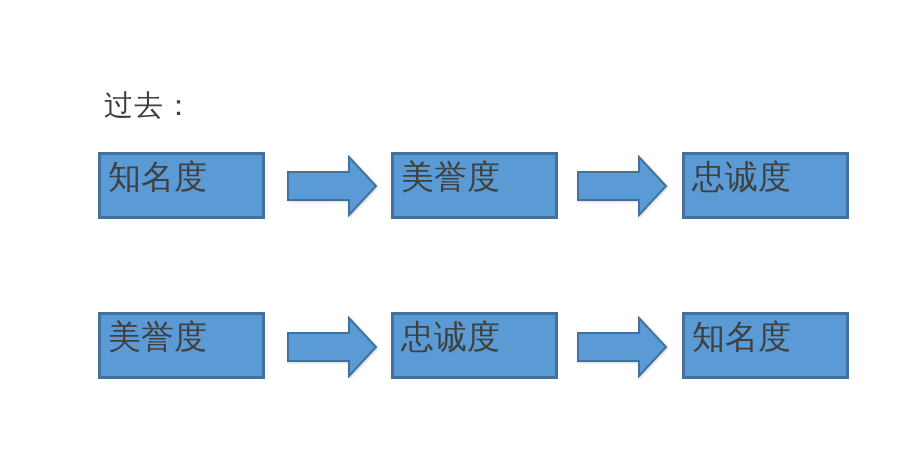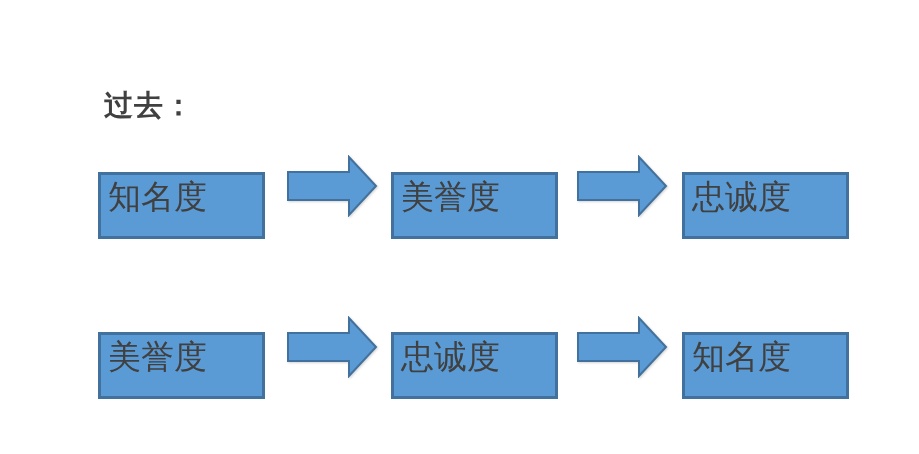--- a/index.html
+++ b/index.html
@@ -17,40 +17,39 @@
     position: relative;
     width: 919px;
     height: 454px;
     background: var(--canvas-bg);
     overflow: hidden;
   }
   .row-label {
     position: absolute;
     left: 104px;
     font-size: 29px;
-    font-weight: 700;
+    font-weight: 400;
     color: var(--text-color);
     letter-spacing: 1px;
     white-space: nowrap;
   }
   .row-label.past { top: 86px; }
   .row-label.present { top: 258px; }
   .flow-box {
     position: absolute;
     width: 167px;
     height: 67px;
     background: var(--box-fill);
     border: 3px solid var(--box-border);
     color: var(--text-color);
     font-size: 33px;
     line-height: 1.15;
     padding: 3px 4px 0 7px;
     white-space: nowrap;
     overflow: hidden;
-    margin-top: 20px;
   }
   .r1 { top: 152px; }
   .r2 { top: 312px; }
   .c1 { left: 98px; }
   .c2 { left: 391px; }
   .c3 { left: 682px; }
   .arrow {
     position: absolute;
     width: 91px;
     height: 62px;

